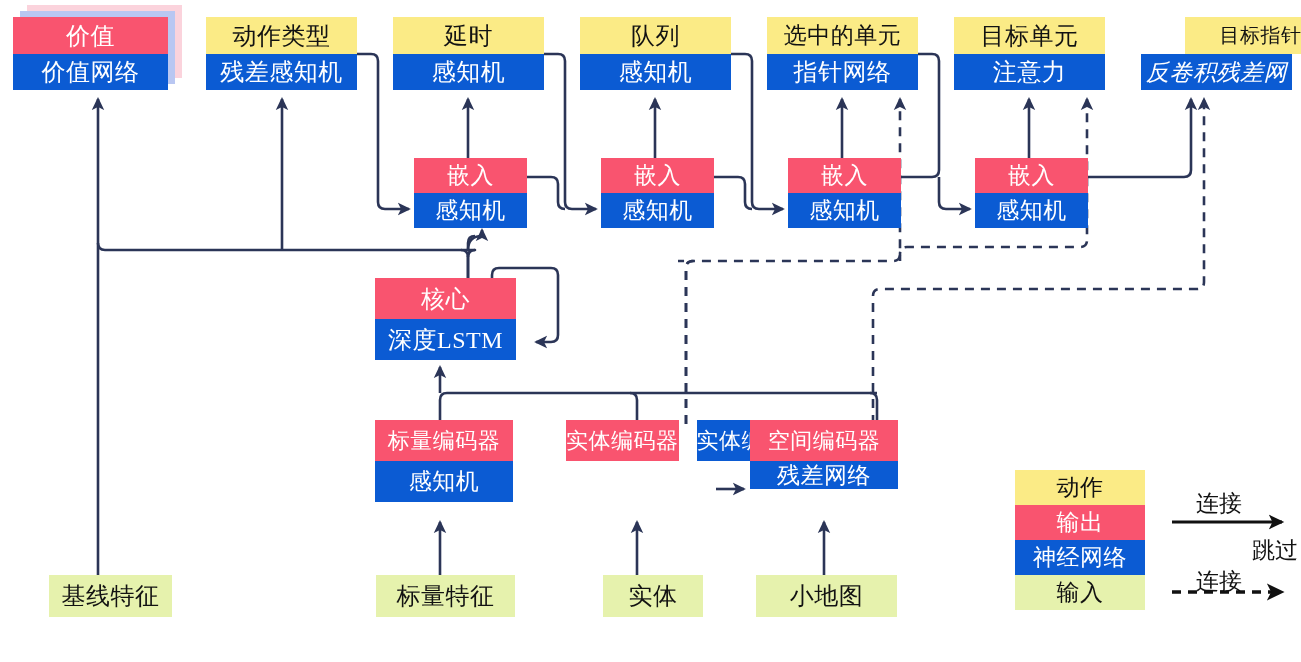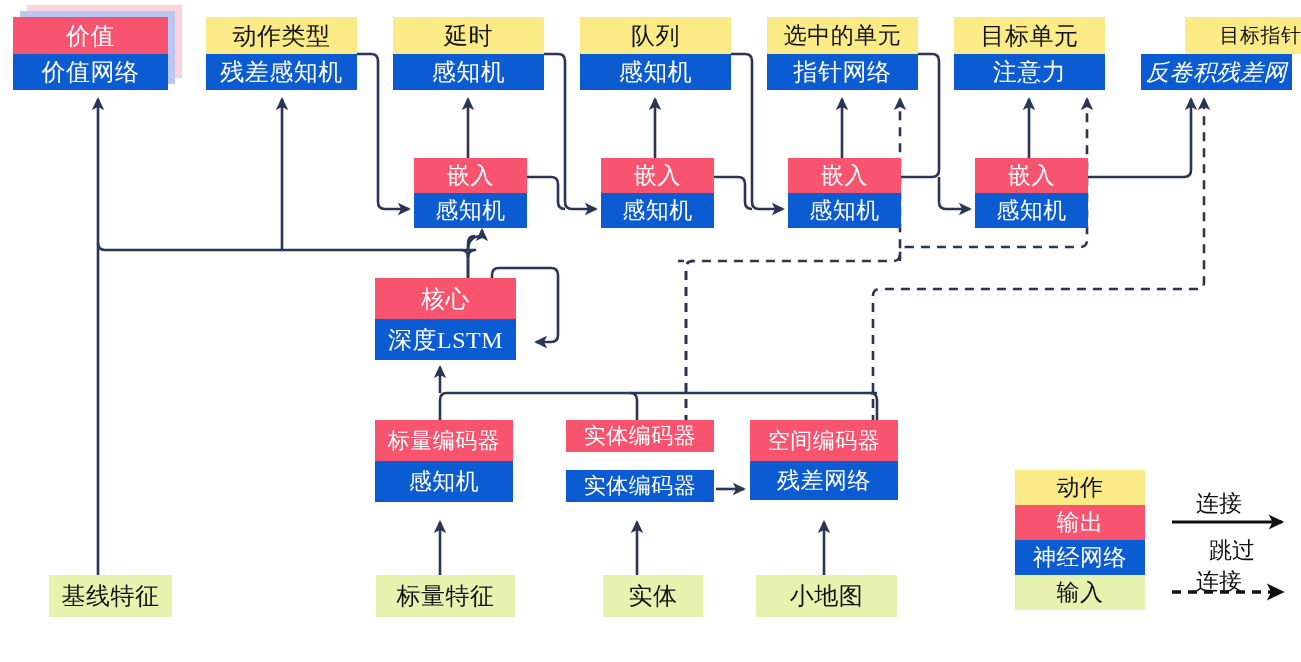--- a/index.html
+++ b/index.html
@@ -169,28 +169,28 @@
   <div class="node" style="left: 375px; top: 278px; width: 141px; height: 82px; display: flex; flex-direction: column;">
     <div class="cell c-output" style="height:41px;font-size:24px;">核心</div>
     <div class="cell c-net" style="height:41px;font-size:24px;">深度LSTM</div>
   </div>
 
   <div class="node" style="left: 375px; top: 420px; width: 138px; height: 82px; display: flex; flex-direction: column;">
     <div class="cell c-output" style="height:41px;font-size:22px;">标量编码器</div>
     <div class="cell c-net" style="height:41px;font-size:23px;">感知机</div>
   </div>
 
-  <div class="node" style="left: 566px; top: 420px; width: 148px; height: 82px; display: flex; flex-direction: column; gap: 18px;">
+  <div class="node" style="left: 566px; top: 420px; width: 148px; height: 82px; display: flex; flex-direction: row; gap: 18px;">
     <div class="cell c-output" style="height:41px;font-size:22px;">实体编码器</div>
     <div class="cell c-net" style="height:41px;font-size:22px;">实体编码器</div>
   </div>
 
   <div class="node" style="left: 750px; top: 420px; width: 148px; height: 82px; display: flex; flex-direction: column;">
     <div class="cell c-output" style="height:41px;font-size:22px;">空间编码器</div>
-    <div class="cell c-net" style="height:39px;font-size:23px;">残差网络</div>
+    <div class="cell c-net" style="height:28px;font-size:23px;">残差网络</div>
   </div>
 
   <div class="node" style="left: 17px; top: 575px; width: 155px; height: 42px; display: flex; flex-direction: column; padding-left: 32px;">
     <div class="cell c-input" style="height:42px;font-size:24px;">基线特征</div>
   </div>
 
   <div class="node" style="left: 376px; top: 575px; width: 139px; height: 42px; display: flex; flex-direction: column;">
     <div class="cell c-input" style="height:42px;font-size:24px;">标量特征</div>
   </div>
 
@@ -203,21 +203,21 @@
   </div>
 
   <div id="legend" style="left: 1015px; top: 470px; width: 130px; height: 140px; display: flex; flex-direction: column;">
     <div class="cell c-action" style="height:35px;font-size:23px;">动作</div>
     <div class="cell c-output" style="height:35px;font-size:23px;">输出</div>
     <div class="cell c-net" style="height:35px;font-size:23px;">神经网络</div>
     <div class="cell c-input" style="height:35px;font-size:23px;">输入</div>
   </div>
 
   <div class="legend-label" style="left:1196px;top:488px;font-size:23px;">连接</div>
-  <div class="legend-label" style="left:1209px;top:535px;font-size:23px;">跳过</div>
+  <div class="legend-label" style="left:1252px;top:535px;font-size:23px;">跳过</div>
   <div class="legend-label" style="left:1196px;top:566px;font-size:23px;">连接</div>
 
   <svg class="legend-line" style="left:1170px;top:510px;width:125px;height:95px;" width="125" height="95" viewBox="0 0 125 95">
     <defs>
       <marker id="lah" viewBox="0 0 10 10" refX="8.2" refY="5" markerWidth="5.4" markerHeight="5.4" orient="auto-start-reverse">
         <path d="M0,0.4 L9.6,5 L0,9.6 L2.3,5 Z" fill="#111111"></path>
       </marker>
     </defs>
     <path d="M2,12 L112,12" stroke="#111111" stroke-width="3" fill="none" marker-end="url(#lah)"></path>
     <path d="M2,82 L112,82" stroke="#111111" stroke-width="3.4" fill="none" stroke-dasharray="9,7" marker-end="url(#lah)"></path>

